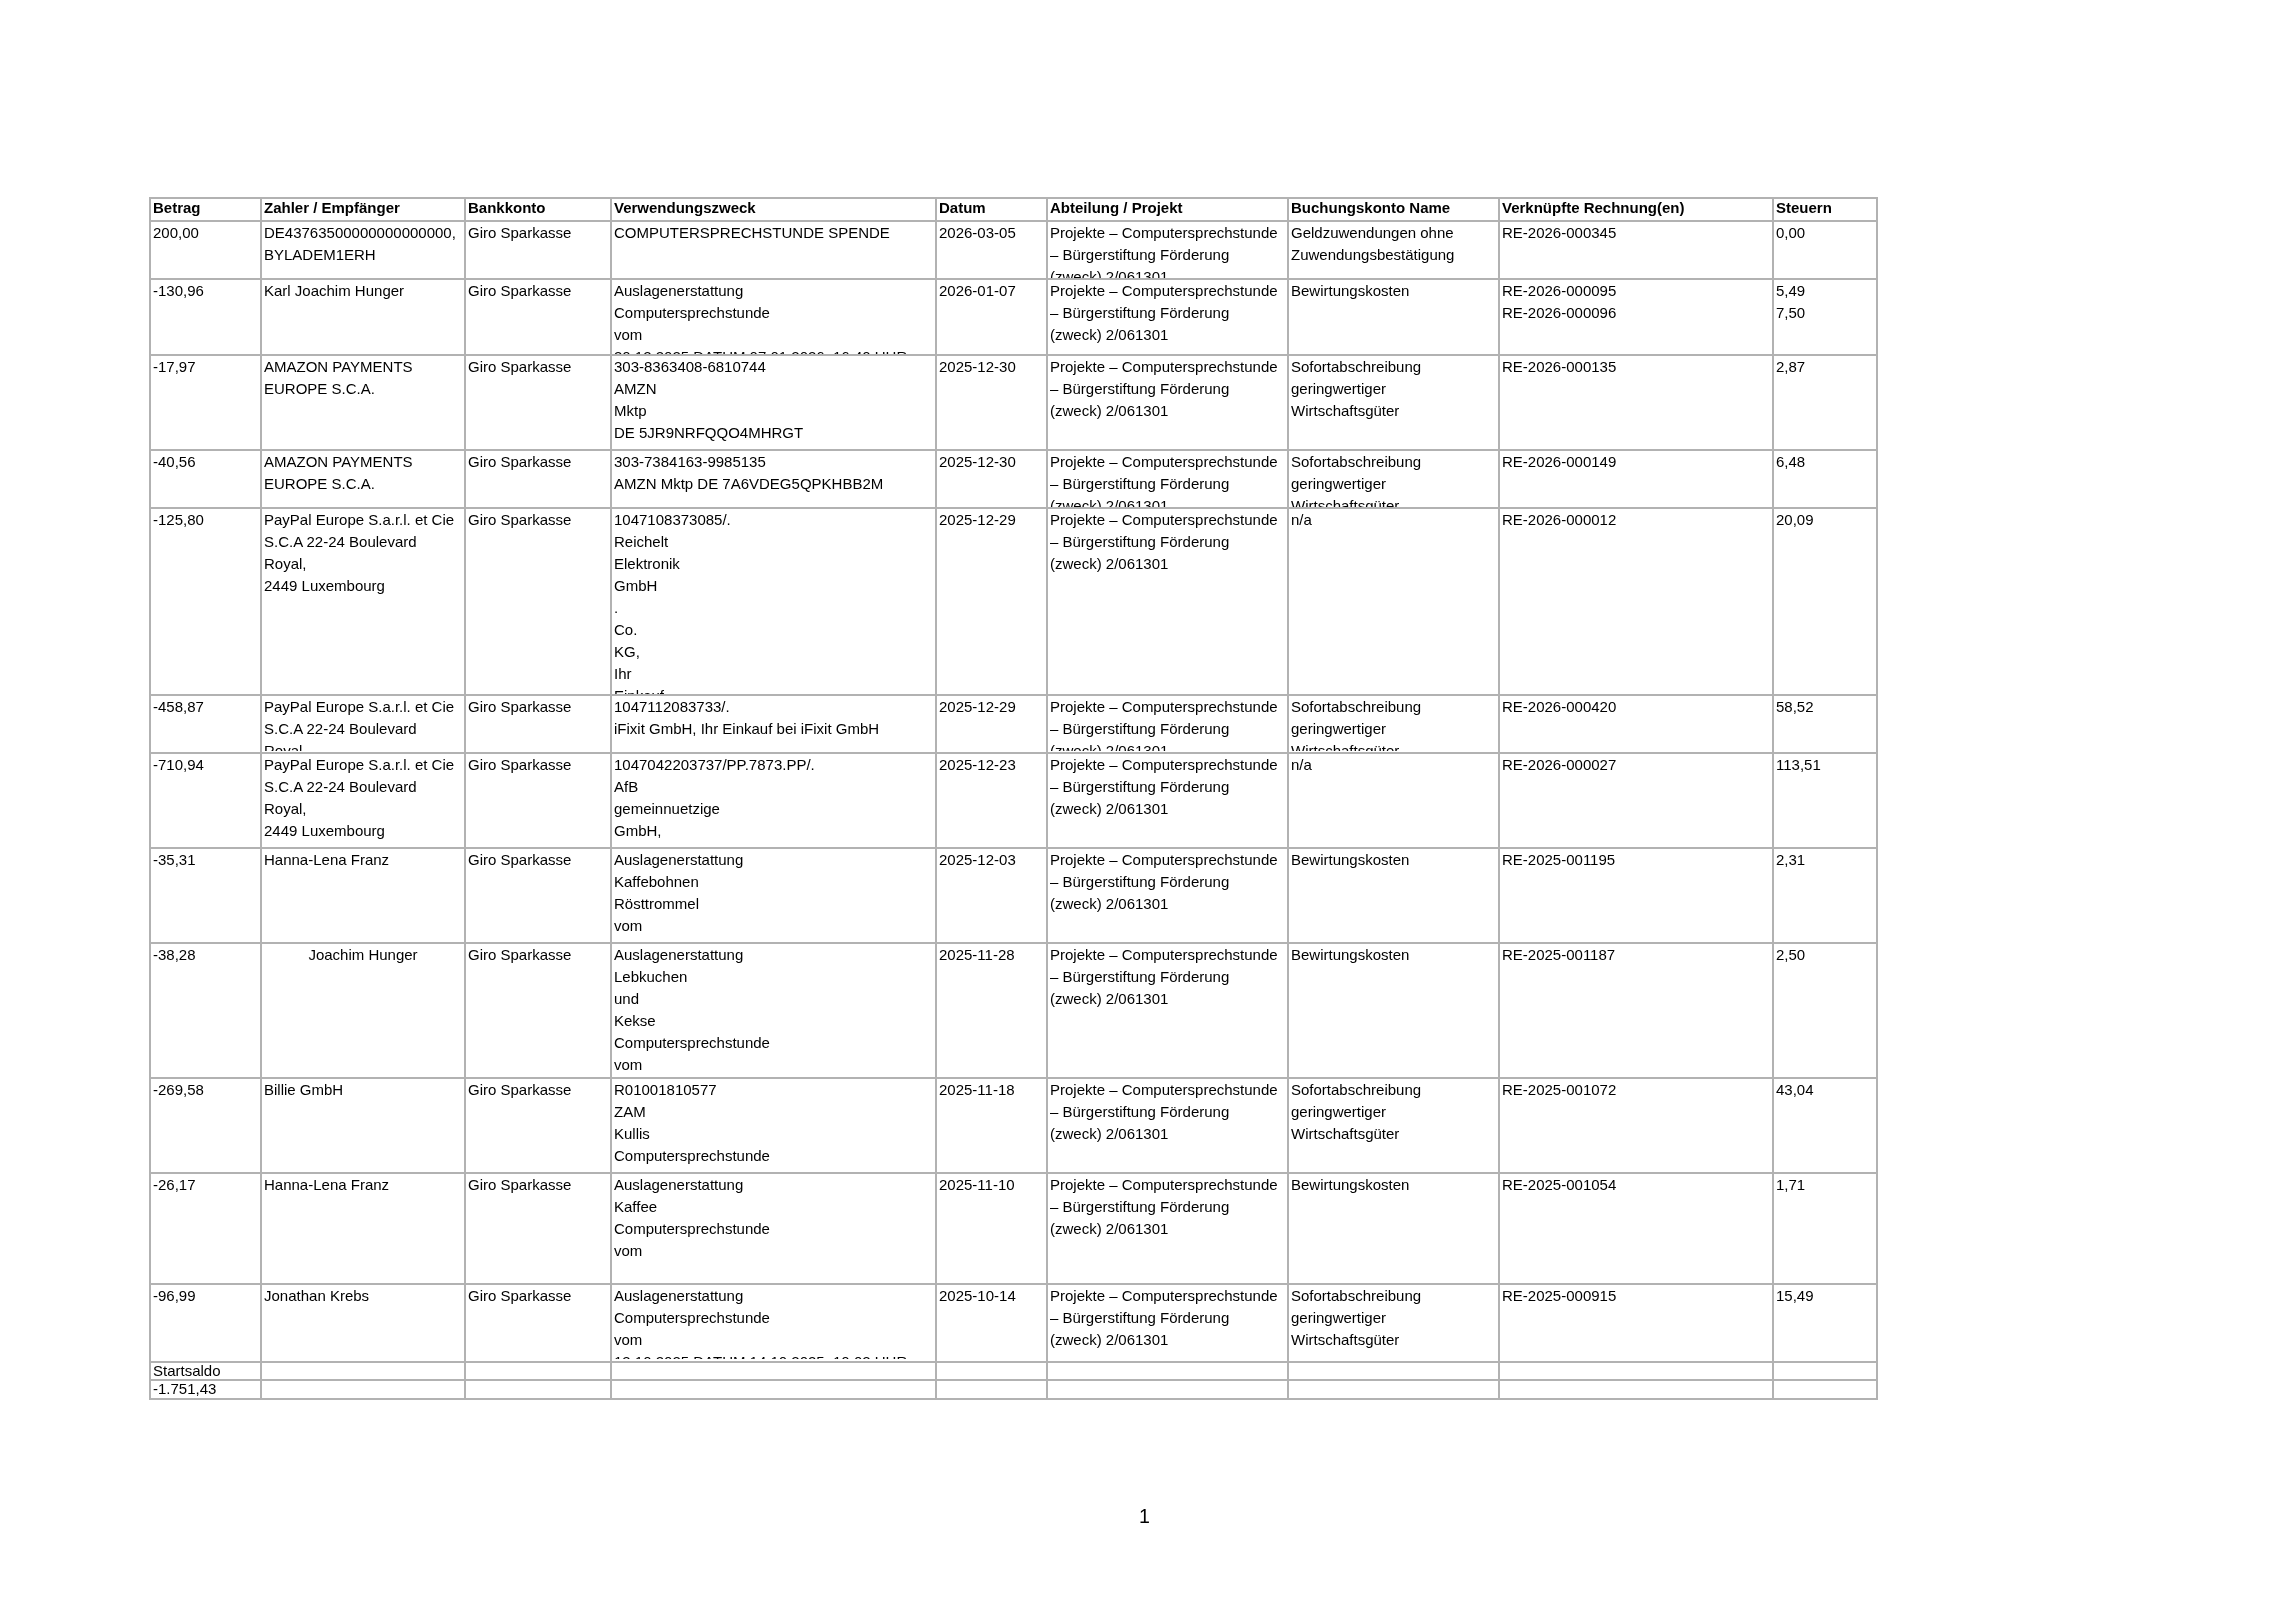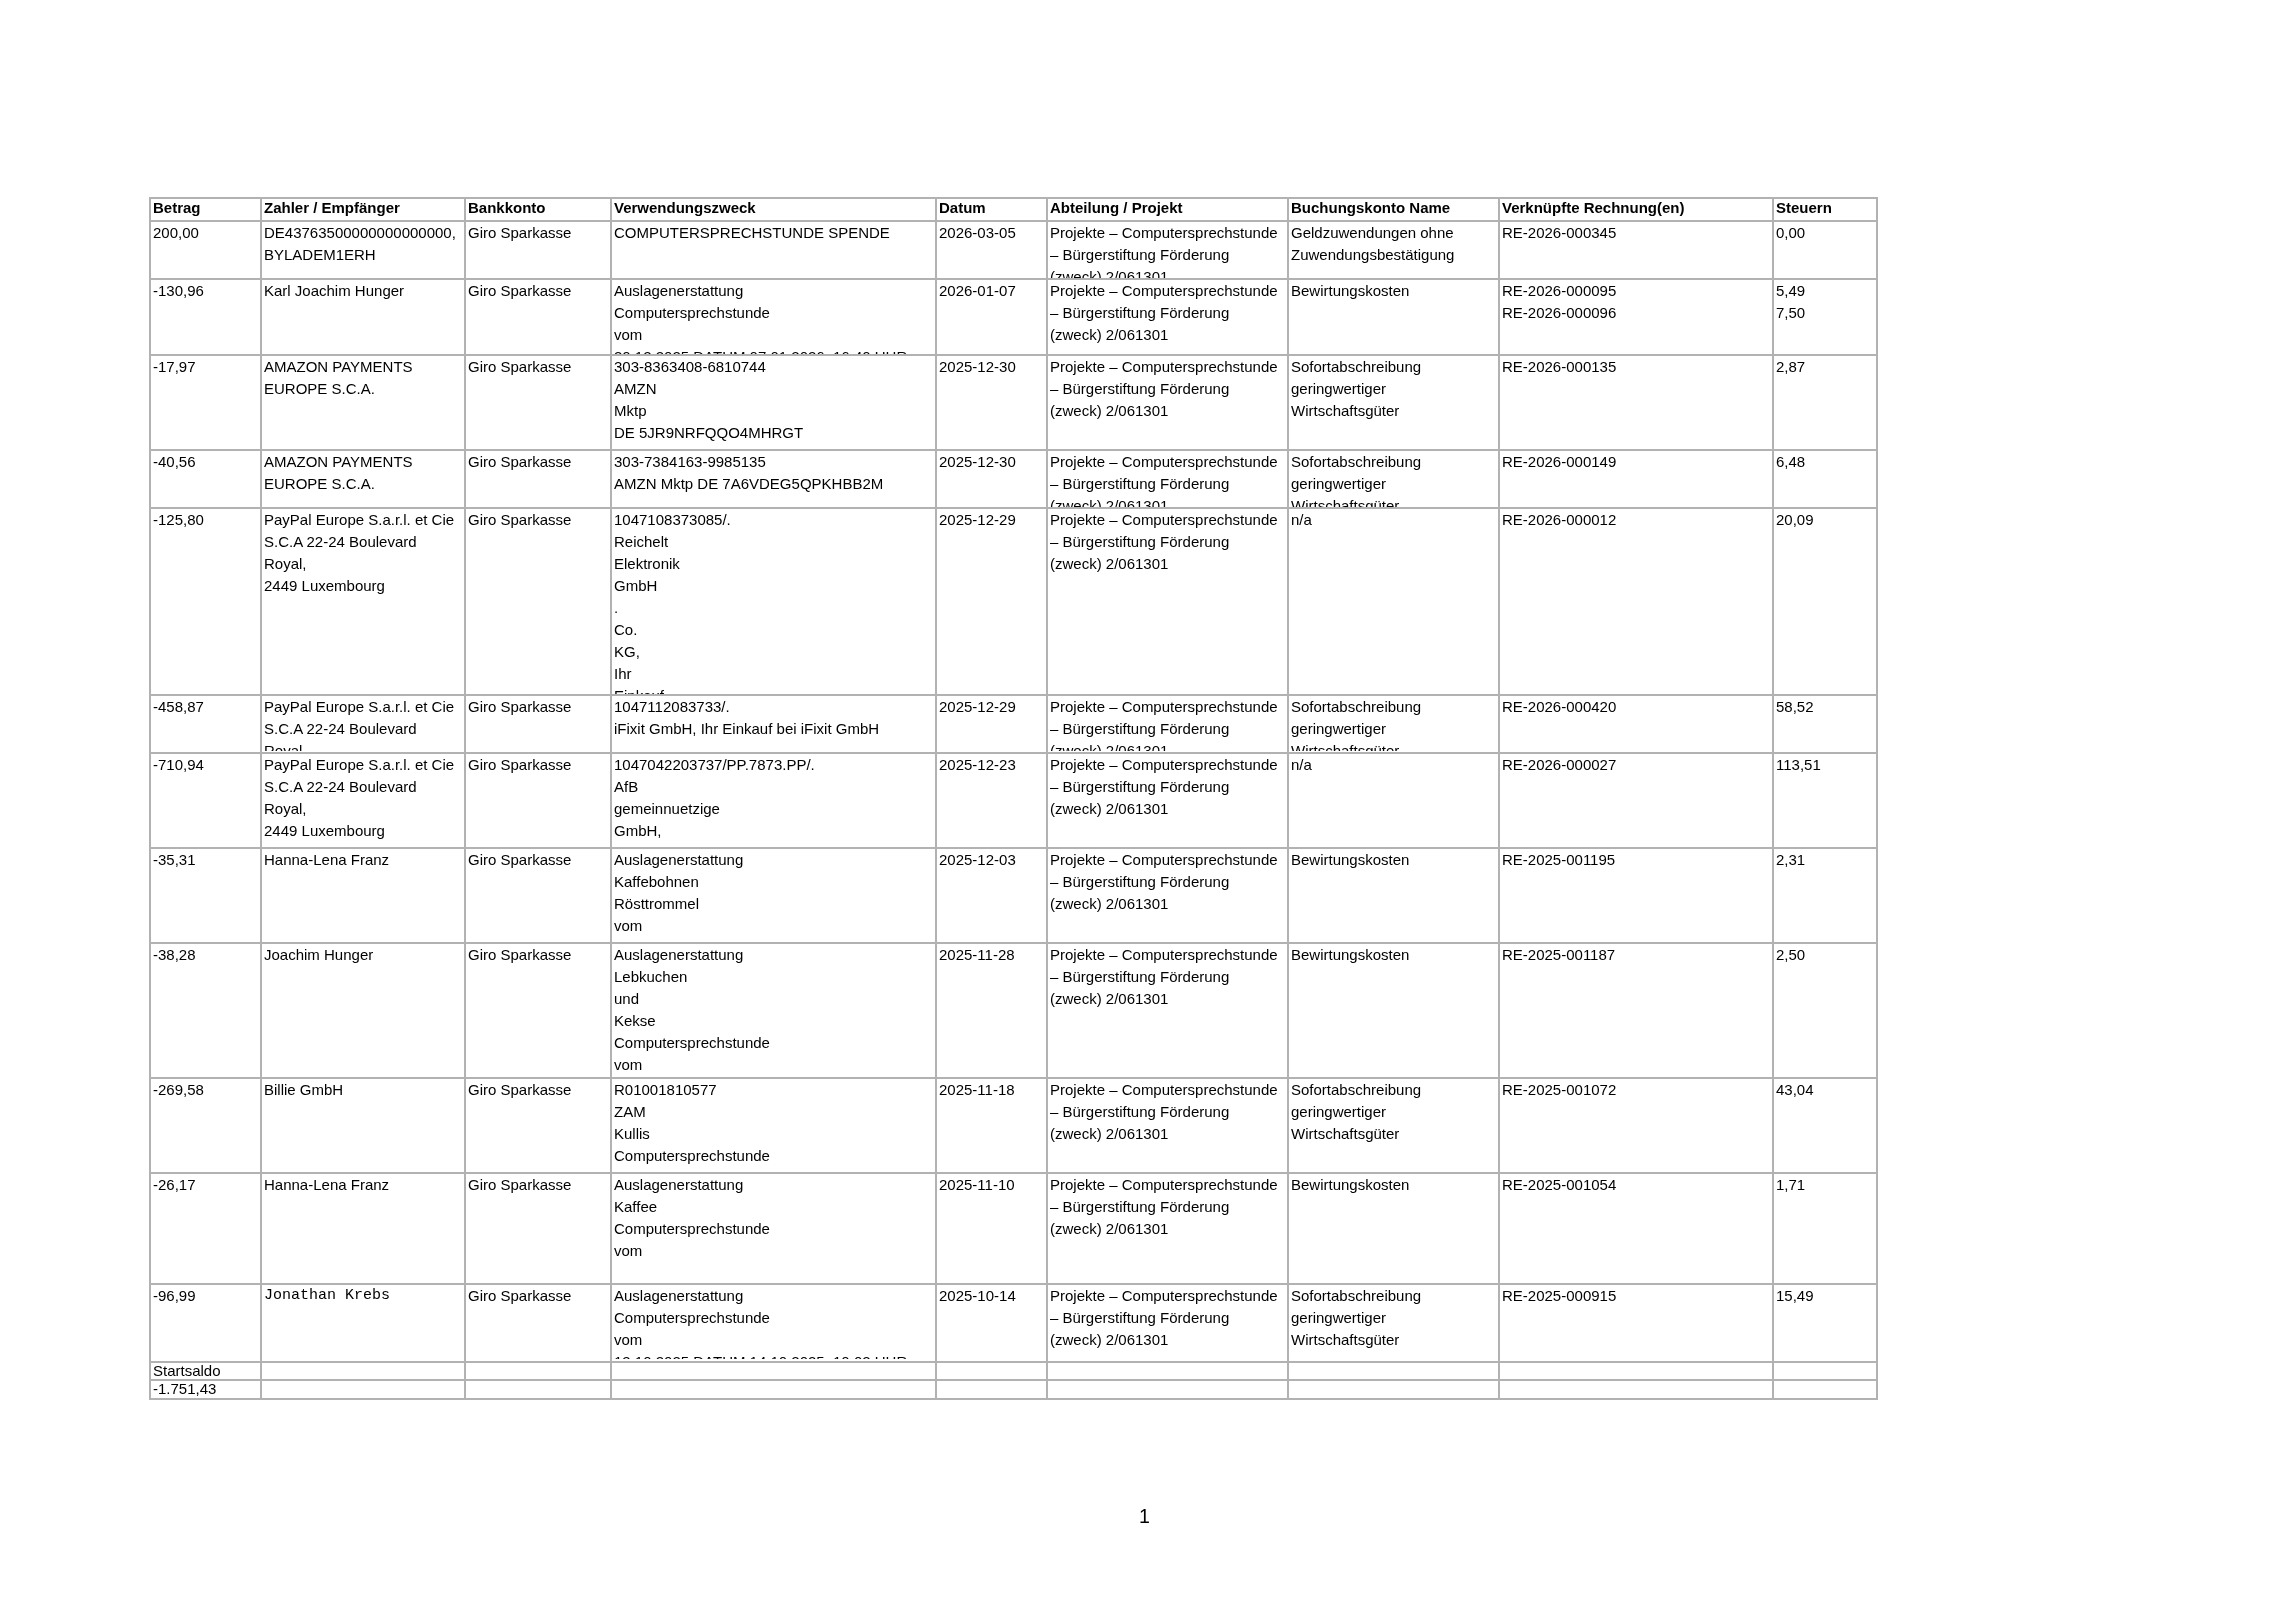--- a/index.html
+++ b/index.html
@@ -328,21 +328,21 @@
         </td>
         <td>
           <div class="cell" style="height: 93px;">2,31</div>
         </td>
       </tr>
       <tr>
         <td>
           <div class="cell" style="height: 133px;">-38,28</div>
         </td>
         <td>
-          <div class="cell" style="height: 133px;">Joachim Hunger</div>
+          <div class="cell" style="height: 133px; text-align: center;">Joachim Hunger</div>
         </td>
         <td>
           <div class="cell" style="height: 133px;">Giro Sparkasse</div>
         </td>
         <td>
           <div class="cell" style="height: 133px;">Auslagenerstattung
 Lebkuchen
 und
 Kekse
 Computersprechstunde
@@ -434,21 +434,21 @@
         </td>
         <td>
           <div class="cell" style="height: 93px;">1,71</div>
         </td>
       </tr>
       <tr>
         <td>
           <div class="cell" style="height: 74px;">-96,99</div>
         </td>
         <td>
-          <div class="cell" style="height: 76px; font-family: Liberation Mono, monospace;">Jonathan Krebs</div>
+          <div class="cell" style="height: 76px;">Jonathan Krebs</div>
         </td>
         <td>
           <div class="cell" style="height: 74px;">Giro Sparkasse</div>
         </td>
         <td>
           <div class="cell" style="height: 74px;">Auslagenerstattung
 Computersprechstunde
 vom
 13.10.2025 DATUM 14.10.2025, 10.02 UHR</div>
         </td>

